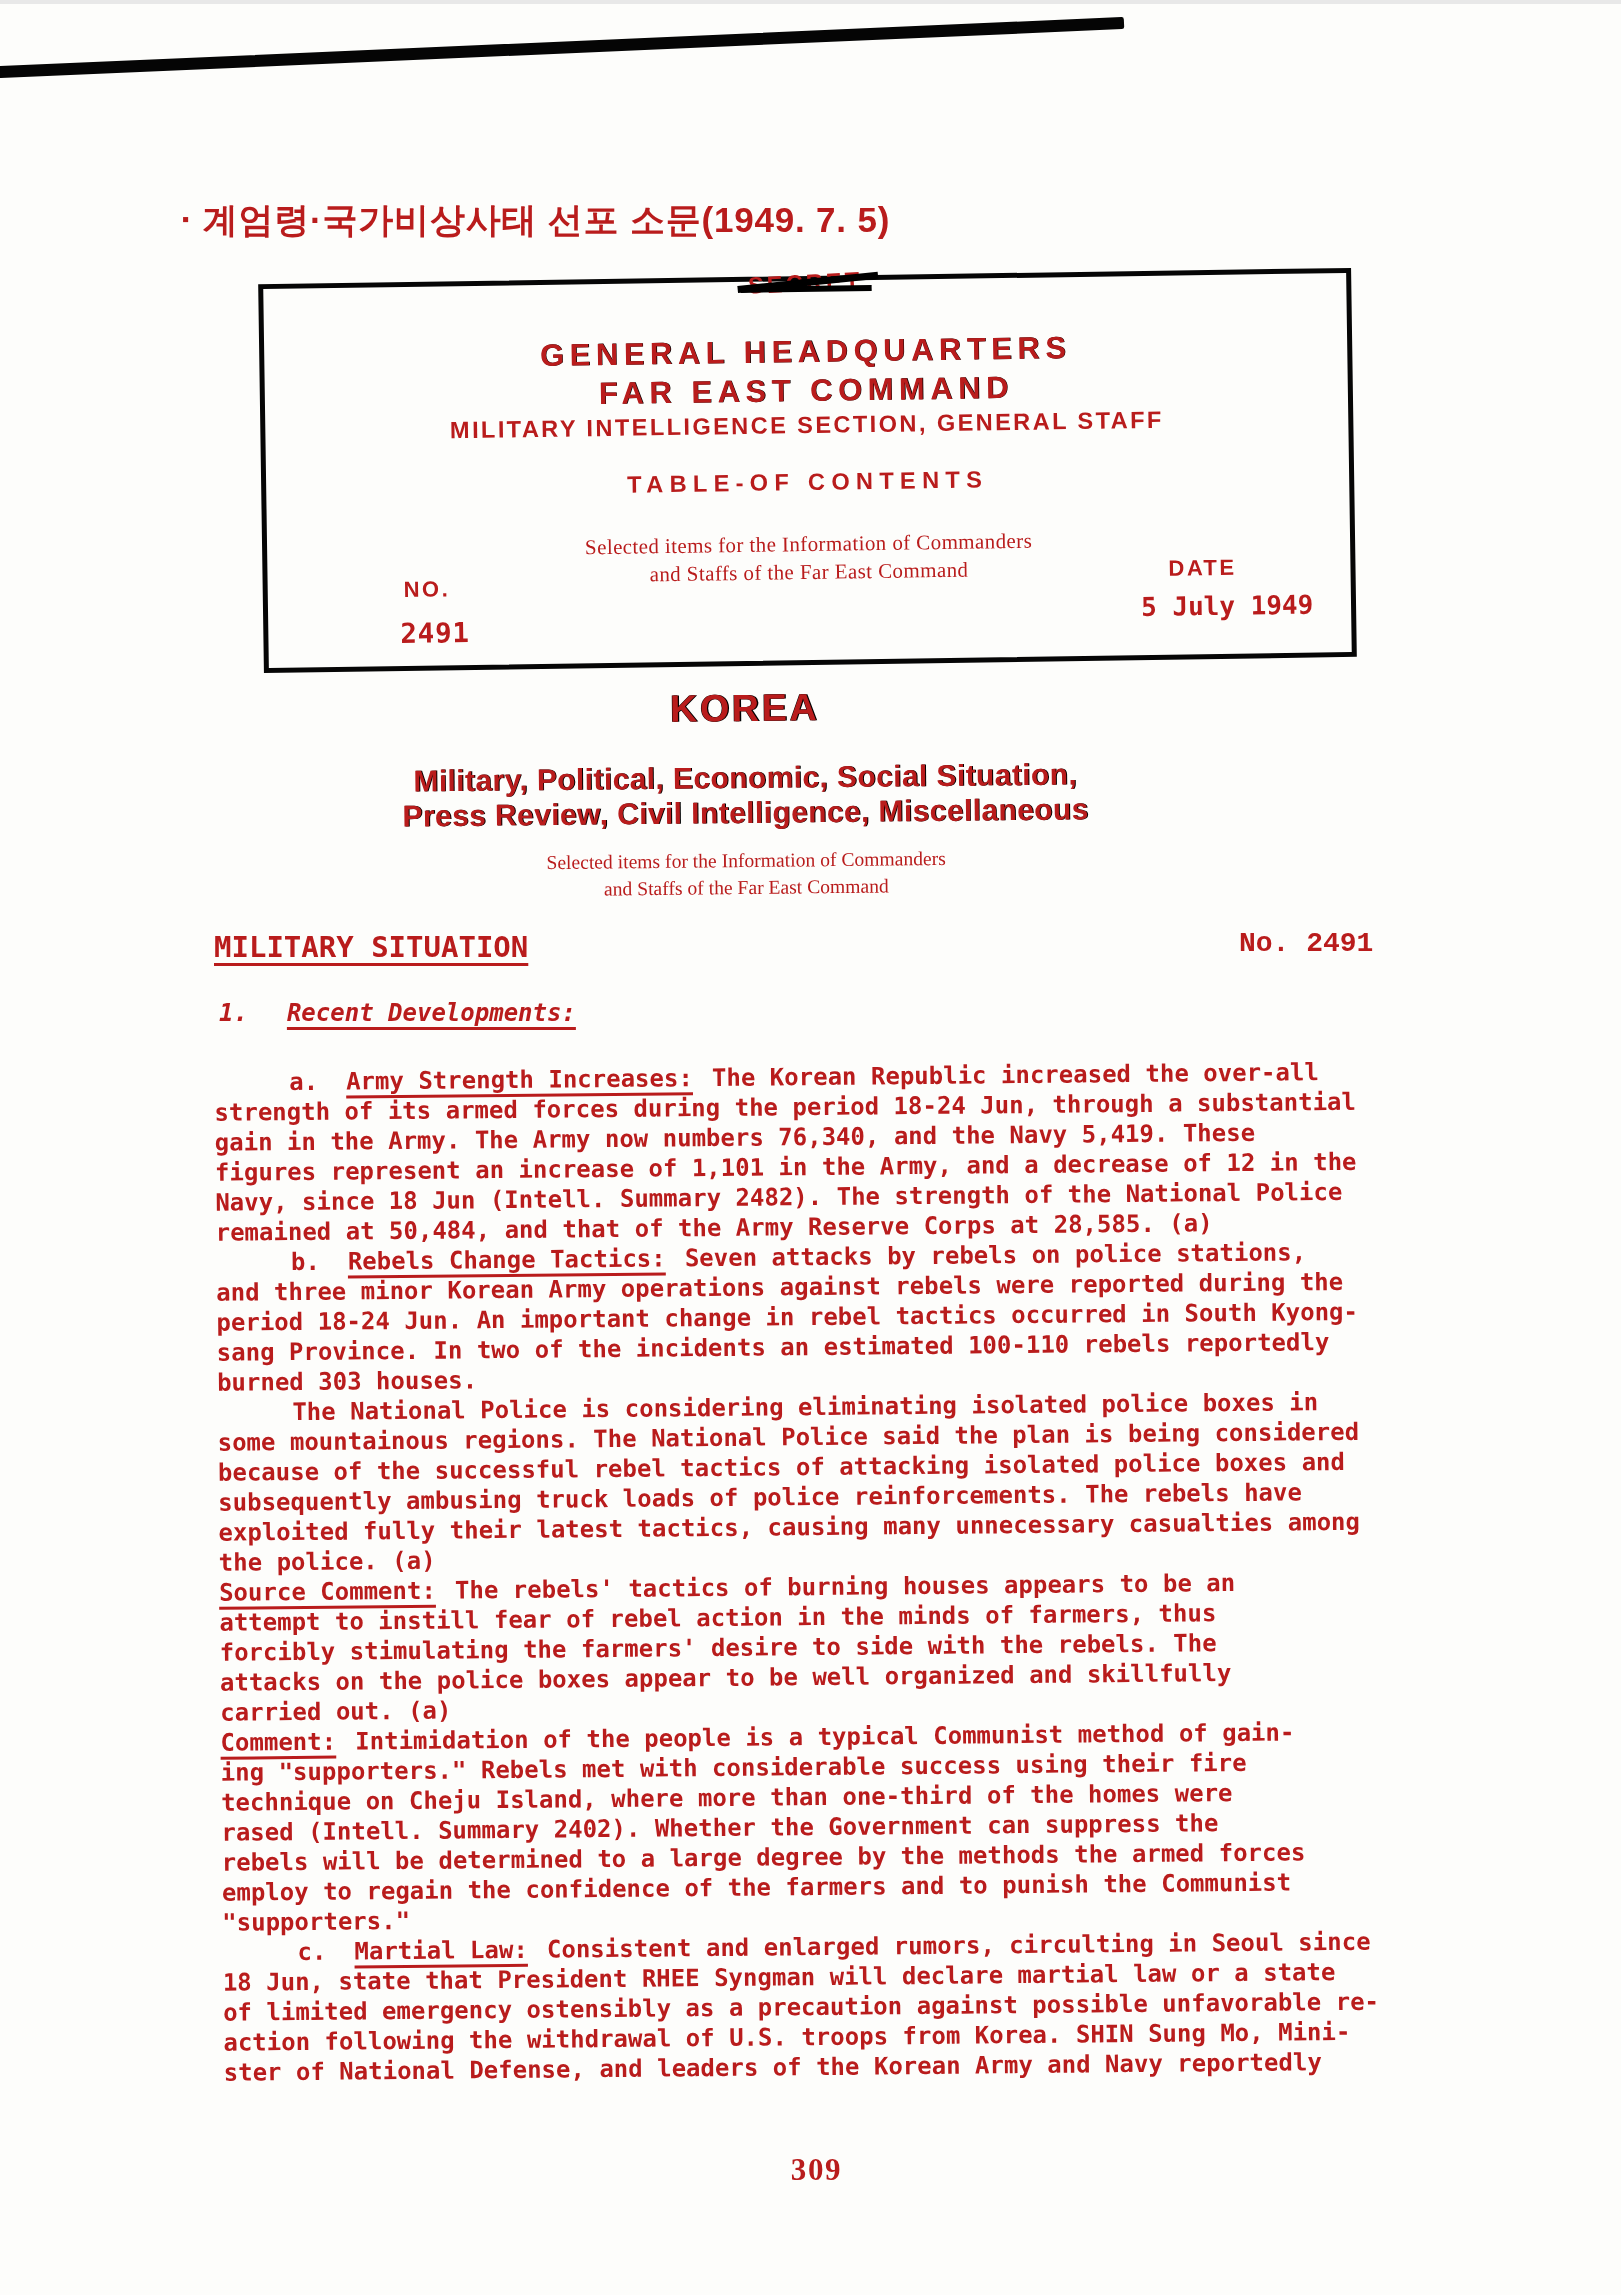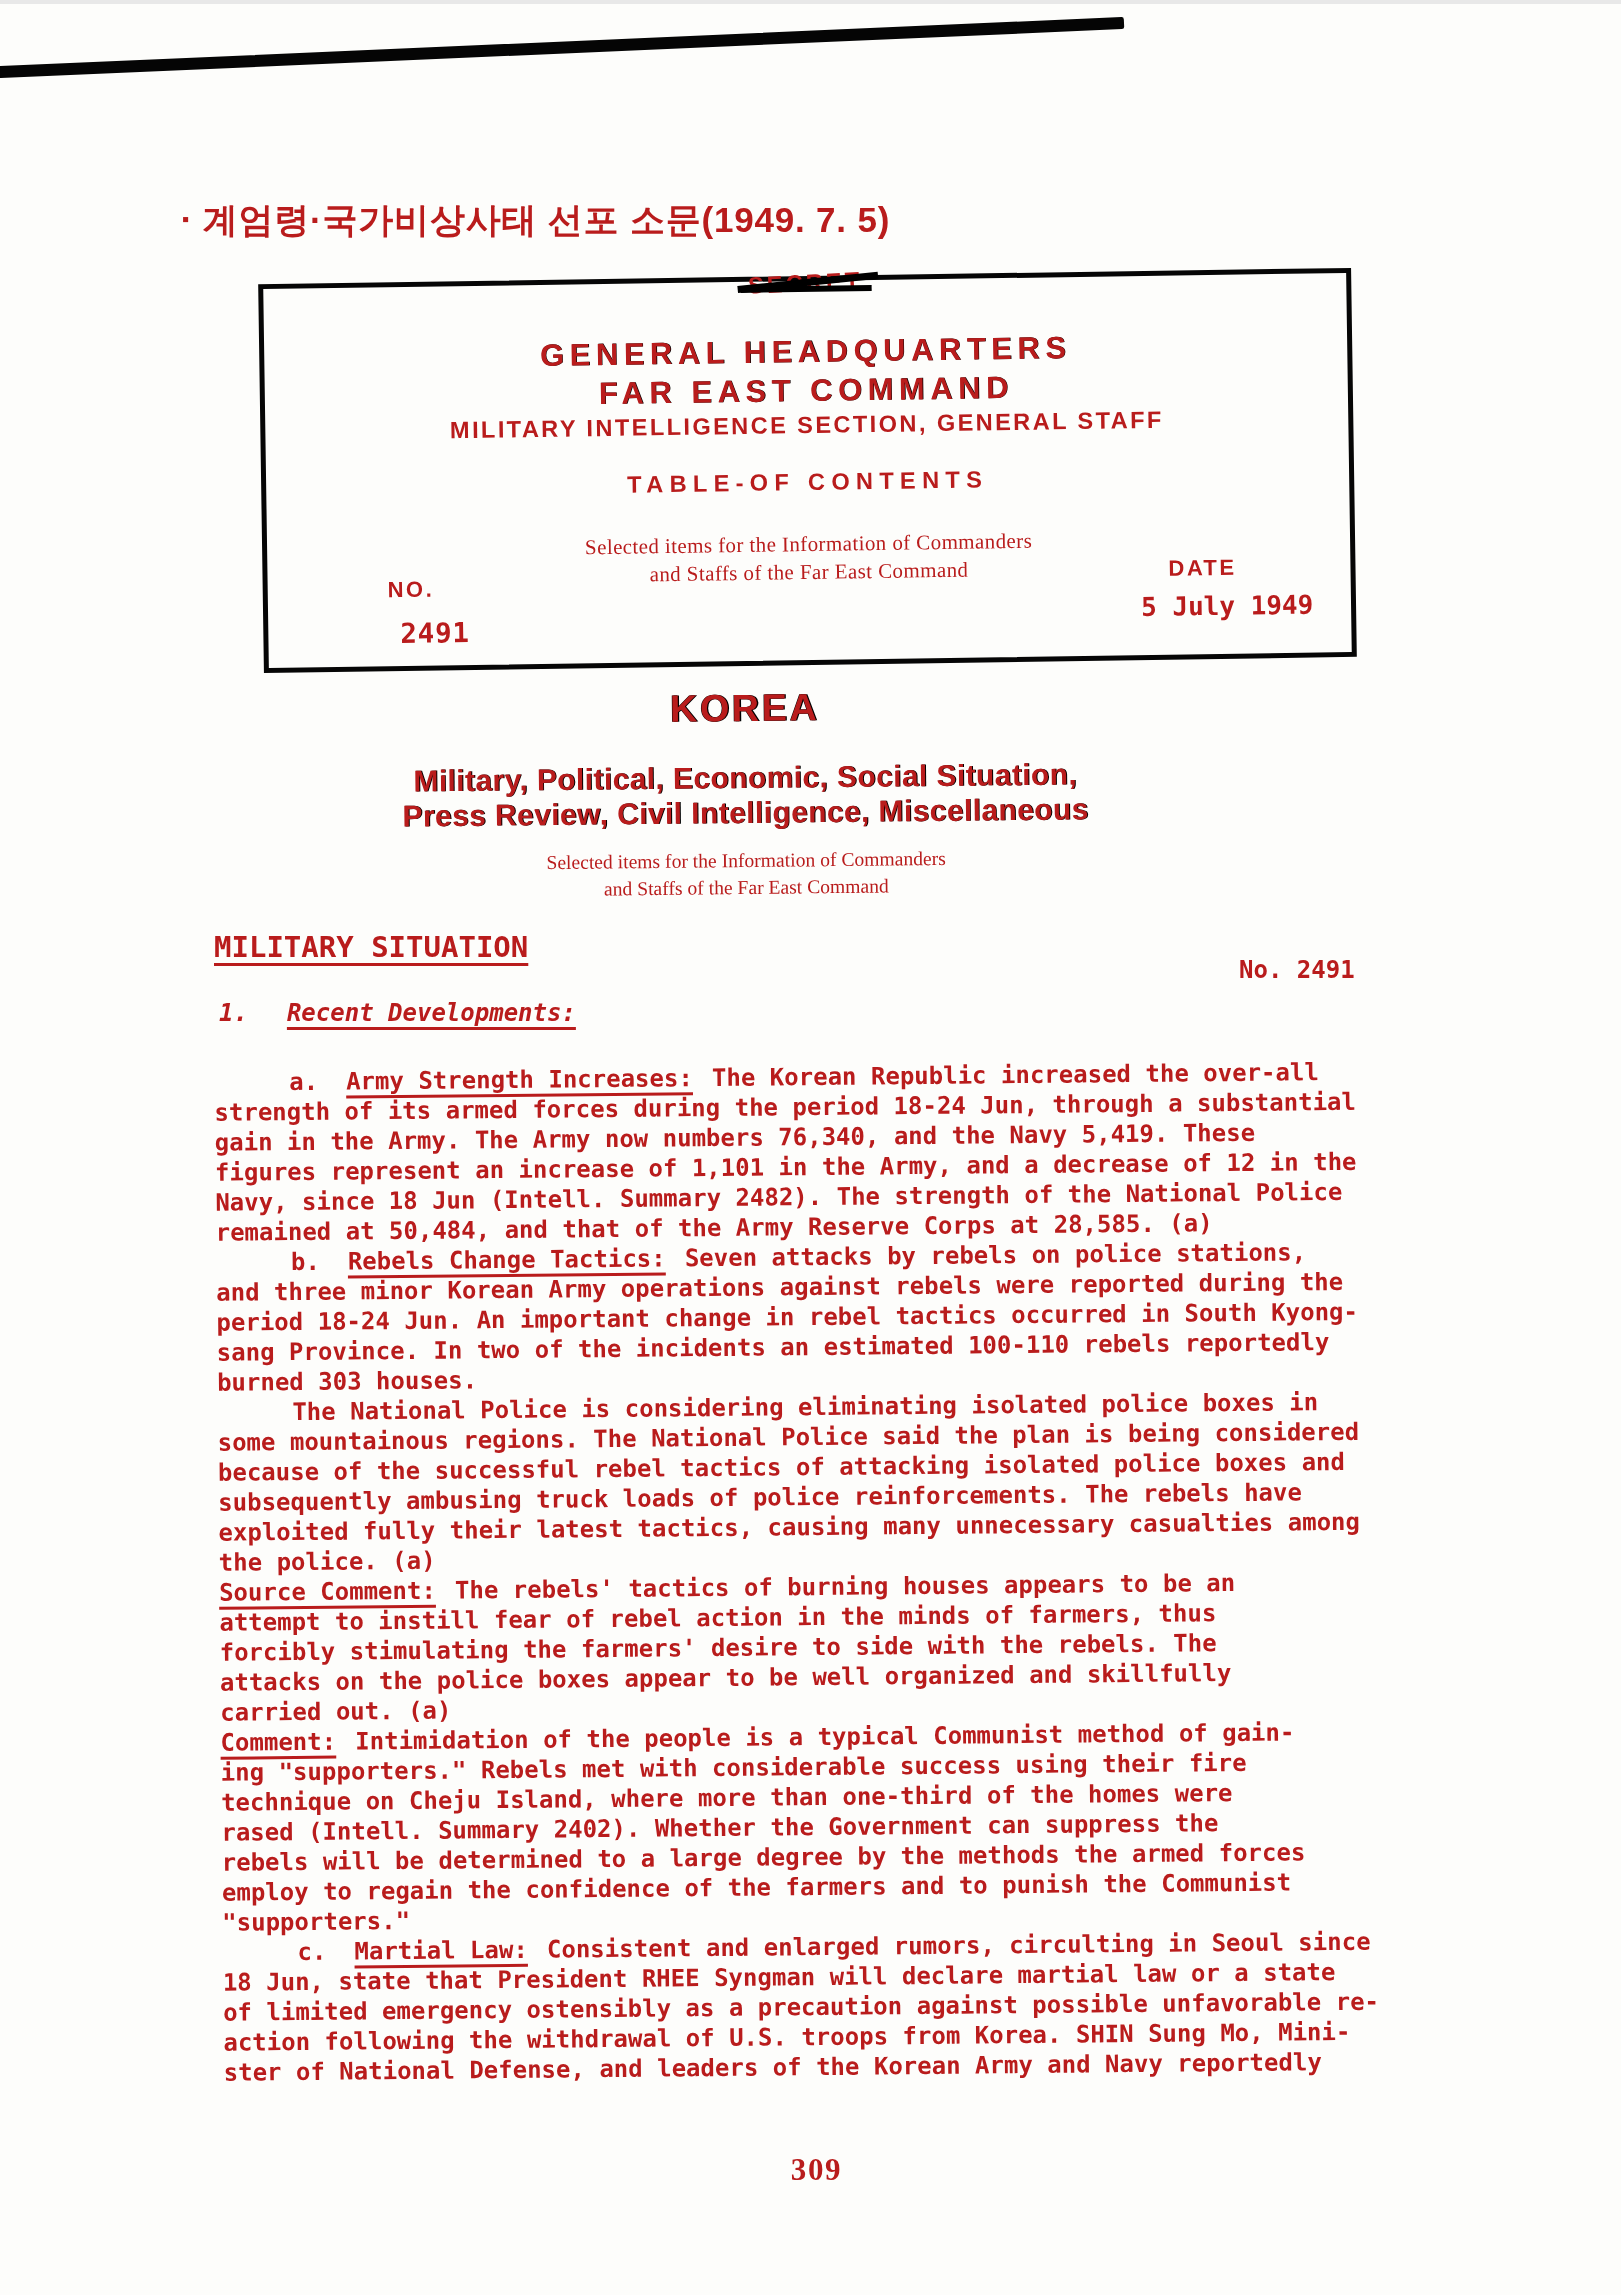--- a/index.html
+++ b/index.html
@@ -32,37 +32,37 @@
   .secret::before{content:"";position:absolute;left:-6.3px;right:-11px;top:32%;height:7px;background:#000;transform:rotate(-3deg);}
   .secret::after{content:"";position:absolute;left:-3.1px;right:-4.7px;top:58%;height:6.3px;background:#000;transform:rotate(2deg);}
   .org1,.org2{font:bold 31px "Liberation Sans",sans-serif;letter-spacing:5.5px;text-shadow:0.6px 0 0 #000;}
   .org1{top:53px;}
   .org2{top:92px;}
   .org3{top:131px;font:bold 23.6px "Liberation Sans",sans-serif;letter-spacing:2.4px;}
   .toc{top:188px;font:bold 23.6px "Liberation Sans",sans-serif;letter-spacing:6.3px;}
   .dist1,.dist2{font:21px "Liberation Serif",serif;letter-spacing:0.4px;}
   .dist1{top:251px;}
   .dist2{top:279px;}
-  .no-label{position:absolute;left:120px;top:290px;font:bold 22px "Liberation Sans",sans-serif;letter-spacing:2.4px;}
+  .no-label{position:absolute;left:136px;top:290px;font:bold 22px "Liberation Sans",sans-serif;letter-spacing:2.4px;}
   .no-value{position:absolute;left:132px;top:330px;font:bold 27.5px "DejaVu Sans Mono","Liberation Mono",monospace;letter-spacing:0.8px;}
   .date-label{position:absolute;left:901px;top:280px;font:bold 22px "Liberation Sans",sans-serif;letter-spacing:2.4px;}
   .date-value{position:absolute;left:873px;top:316px;font:bold 26px "DejaVu Sans Mono","Liberation Mono",monospace;}
   
   .titleblock{position:absolute;left:149px;top:683px;width:1193px;height:228px;transform:rotate(-0.6deg);}
   .titleblock .center{position:absolute;left:0;width:100%;text-align:center;white-space:nowrap;}
   .korea{top:0;font:bold 38px "Liberation Sans",sans-serif;letter-spacing:2.4px;text-shadow:1.3px 0 0 #000,-0.5px 0 0 #000;}
   .sub1{top:74px;}
   .sub2{top:109px;}
   .sub1,.sub2{font:bold 30px "Liberation Sans",sans-serif;letter-spacing:0.4px;text-shadow:0.9px 0 0 #000;}
   .tdist1{top:163px;}
   .tdist2{top:190px;}
   .tdist1,.tdist2{font:19.6px "Liberation Serif",serif;}
   
   .mono{font-family:"DejaVu Sans Mono","Liberation Mono",monospace;font-weight:bold;}
-  .docno{position:absolute;left:1239px;top:952px;font-size:24px;}
+  .docno{position:absolute;left:1239px;top:924px;font-size:28px;font-family:Liberation Mono, monospace;}
   .milsit{position:absolute;left:214px;top:926px;font-size:29px;}
   .item{position:absolute;left:219px;top:995px;font-size:24px;font-style:italic;}
   .item .num{margin-right:39px;}
   .u{text-decoration-line:underline;text-decoration-thickness:3.1px;text-underline-offset:5.5px;}
   .bodytext{
     position:absolute;left:214px;top:1058px;width:1201px;
     font-size:24px;line-height:30px;letter-spacing:0;
     transform:rotate(-0.55deg);transform-origin:50% 0;
   }
   .bodytext p{margin:0;}

